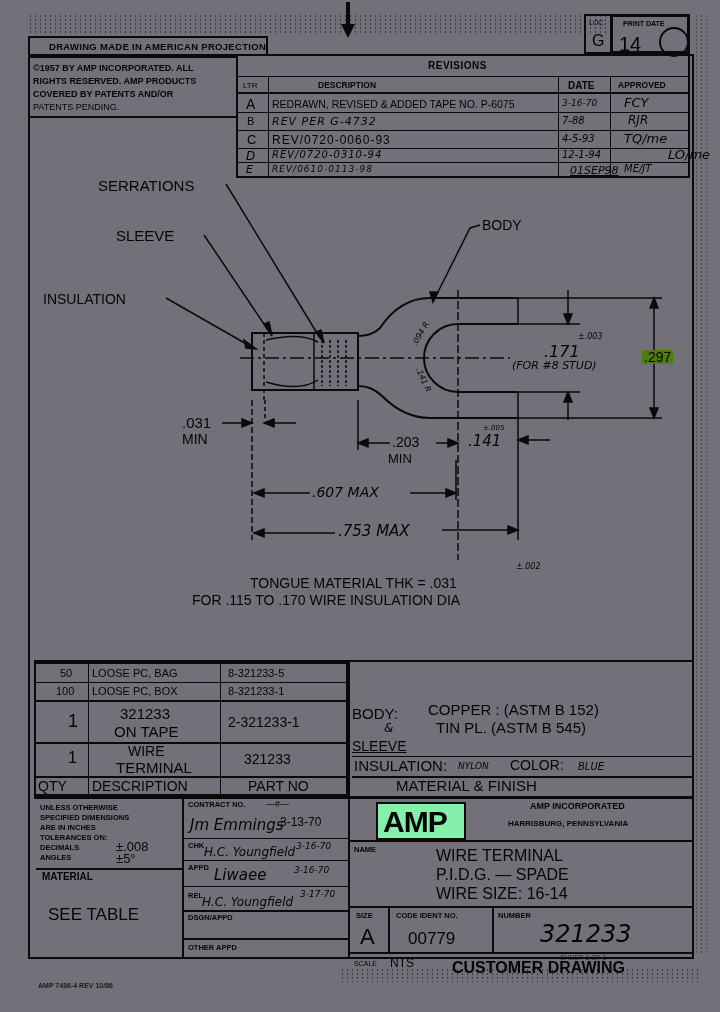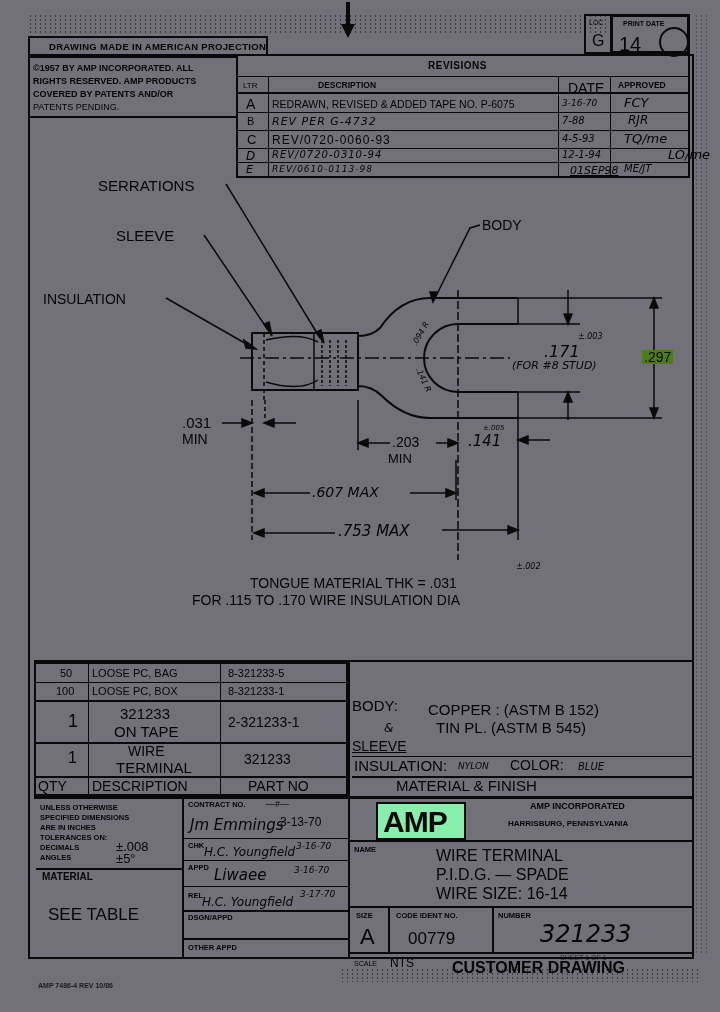--- a/index.html
+++ b/index.html
@@ -54,21 +54,21 @@
   <div class="hl thin" style="left:0;top:56px;width:450px;"></div>
   <div class="hl thin" style="left:0;top:74px;width:450px;"></div>
   <div class="hl thin" style="left:0;top:92px;width:450px;"></div>
   <div class="hl thin" style="left:0;top:106px;width:450px;"></div>
   <div class="vl thin" style="left:30px;top:20px;height:102px;"></div>
   <div class="vl thin" style="left:320px;top:20px;height:102px;"></div>
   <div class="vl thin" style="left:372px;top:20px;height:102px;"></div>
 
   <span class="t" style="left:5px;top:26px;font-size:8px;">LTR</span>
   <span class="t" style="left:80px;top:25px;font-size:8.5px;font-weight:bold;">DESCRIPTION</span>
-  <span class="t" style="left:330px;top:25px;font-size:14px;font-weight:normal;">DATE</span>
+  <span class="t" style="left:330px;top:25px;font-size:10px;font-weight:bold;">DATE</span>
   <span class="t" style="left:380px;top:25px;font-size:8.5px;font-weight:bold;">APPROVED</span>
 
   <span class="t" style="left:8px;top:41px;font-size:14px;">A</span>
   <span class="t" style="left:34px;top:43px;font-size:10.5px;">REDRAWN, REVISED &amp; ADDED TAPE NO. P-6075</span>
   <span class="t hand" style="left:324px;top:43px;font-size:9px;">3-16-70</span>
   <span class="t hand" style="left:386px;top:40px;font-size:13px;">FCY</span>
 
   <span class="t" style="left:9px;top:60px;font-size:11px;">B</span>
   <span class="t hand" style="left:34px;top:60px;font-size:11px;letter-spacing:1px;">REV PER G-4732</span>
   <span class="t hand" style="left:324px;top:60px;font-size:10px;">7-88</span>
@@ -212,21 +212,21 @@
   <span class="t" style="left:92px;top:80px;font-size:14px;">WIRE</span>
   <span class="t" style="left:80px;top:96px;font-size:15px;">TERMINAL</span>
   <span class="t" style="left:208px;top:88px;font-size:14px;">321233</span>
 
   <span class="t" style="left:2px;top:115px;font-size:14px;">QTY</span>
   <span class="t" style="left:56px;top:115px;font-size:14px;">DESCRIPTION</span>
   <span class="t" style="left:212px;top:115px;font-size:14px;">PART NO</span>
 </div>
 
 <div class="abs" style="left:346px;top:696px;width:348px;height:100px;">
-  <span class="t" style="left:6px;top:2px;font-size:15px;">BODY:</span>
+  <span class="t" style="left:6px;top:10px;font-size:15px;">BODY:</span>
   <span class="t" style="left:82px;top:6px;font-size:15px;">COPPER : (ASTM B 152)</span>
   <span class="t hand" style="left:38px;top:26px;font-size:12px;">&amp;</span>
   <span class="t" style="left:90px;top:24px;font-size:15px;">TIN PL. (ASTM B 545)</span>
   <span class="t" style="left:6px;top:43px;font-size:14px;text-decoration:underline;">SLEEVE</span>
   <div class="hl thin" style="left:6px;top:60px;width:340px;"></div>
   <span class="t" style="left:8px;top:62px;font-size:15px;">INSULATION:</span>
   <span class="t hand" style="left:112px;top:66px;font-size:9px;">NYLON</span>
   <span class="t" style="left:164px;top:62px;font-size:14px;">COLOR:</span>
   <span class="t hand" style="left:232px;top:66px;font-size:10px;">BLUE</span>
   <div class="hl" style="left:6px;top:80px;width:340px;"></div>

